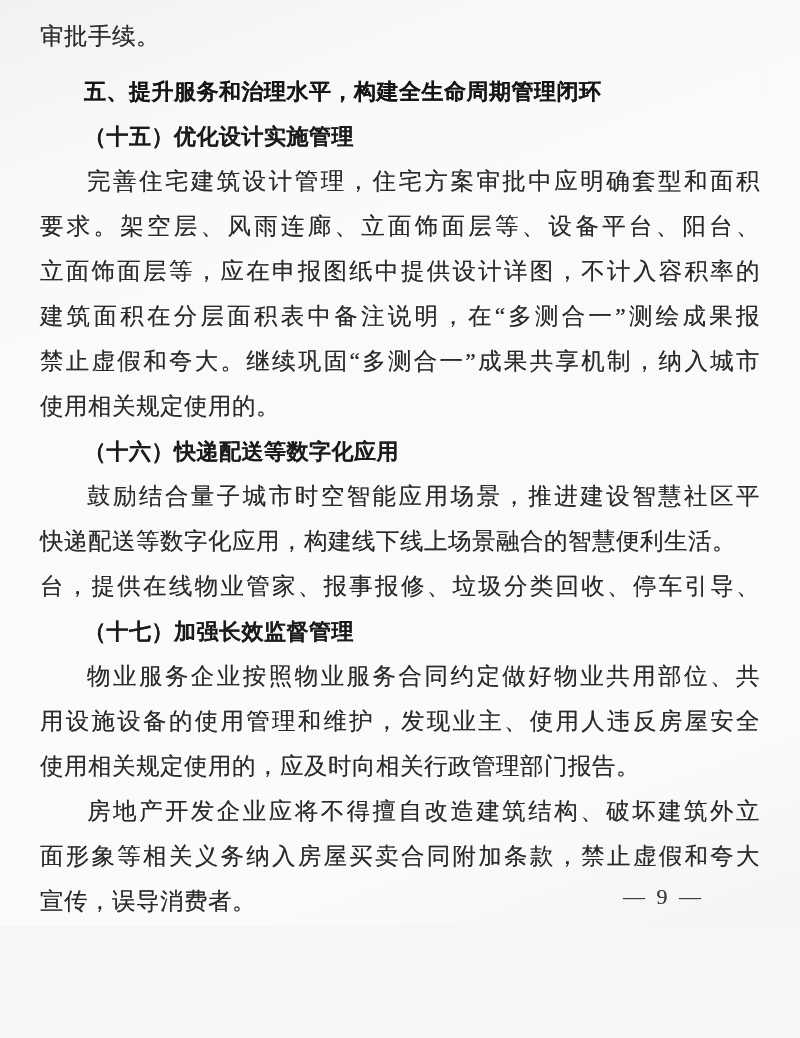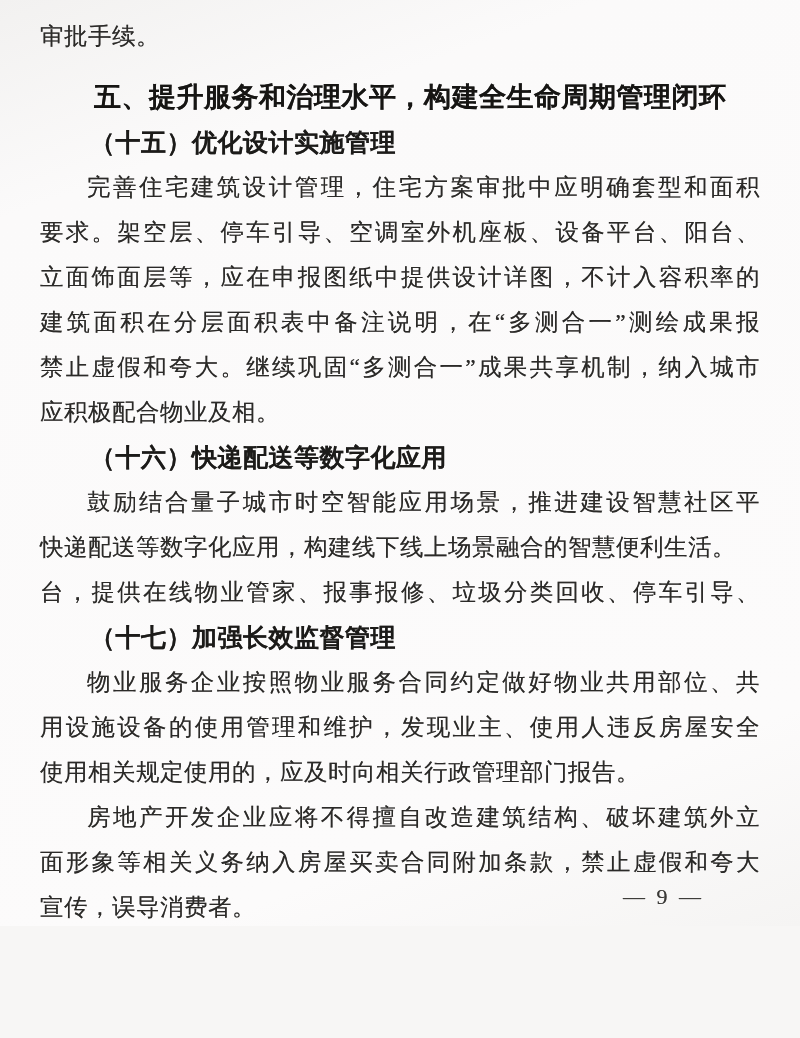--- a/index.html
+++ b/index.html
@@ -37,29 +37,29 @@
   .indent {
     text-indent: 2em;
   }
   .continuation {
     margin-top: 0;
   }
   .section-heading {
     font-family: "Liberation Sans", sans-serif;
     font-weight: bold;
     color: #161513;
-    font-size: 27px;
+    font-size: 22px;
     padding-left: 2em;
-    margin-top: 16px;
+    margin-top: 10px;
     text-shadow: 0 0 0.5px rgba(0,0,0,0.7);
   }
   .subheading {
     font-weight: bold;
     color: #1c1b19;
-    font-size: 25px;
+    font-size: 22px;
     padding-left: 2em;
     text-shadow: 0 0 0.5px rgba(0,0,0,0.65);
   }
   .paragraph {
     margin: 0;
   }
   .page-number {
     position: absolute;
     bottom: 16px;
     right: 96px;
@@ -74,25 +74,25 @@
 
 <div class="page">
   <div class="line continuation">审批手续。</div>
 
   <div class="line section-heading">五、提升服务和治理水平，构建全生命周期管理闭环</div>
 
   <div id="subsections">
       <div class="line subheading">（十五）优化设计实施管理</div>
       <div class="paragraph">
         <div class="line indent fill">完善住宅建筑设计管理，住宅方案审批中应明确套型和面积</div>
-        <div class="line fill">要求。架空层、停车引导、空调室外机座板、设备平台、阳台、</div>
+        <div class="line fill">要求。架空层、风雨连廊、立面饰面层等、设备平台、阳台、</div>
         <div class="line fill">立面饰面层等，应在申报图纸中提供设计详图，不计入容积率的</div>
         <div class="line fill">建筑面积在分层面积表中备注说明，在“多测合一”测绘成果报</div>
         <div class="line fill">禁止虚假和夸大。继续巩固“多测合一”成果共享机制，纳入城市</div>
-        <div class="line">应积极配合物业及相。</div>
+        <div class="line">使用相关规定使用的。</div>
       </div>
       <div class="line subheading">（十六）快递配送等数字化应用</div>
       <div class="paragraph">
         <div class="line indent fill">鼓励结合量子城市时空智能应用场景，推进建设智慧社区平</div>
         <div class="line">快递配送等数字化应用，构建线下线上场景融合的智慧便利生活。</div>
         <div class="line fill">台，提供在线物业管家、报事报修、垃圾分类回收、停车引导、</div>
       </div>
       <div class="line subheading">（十七）加强长效监督管理</div>
       <div class="paragraph">
         <div class="line indent fill">物业服务企业按照物业服务合同约定做好物业共用部位、共</div>

